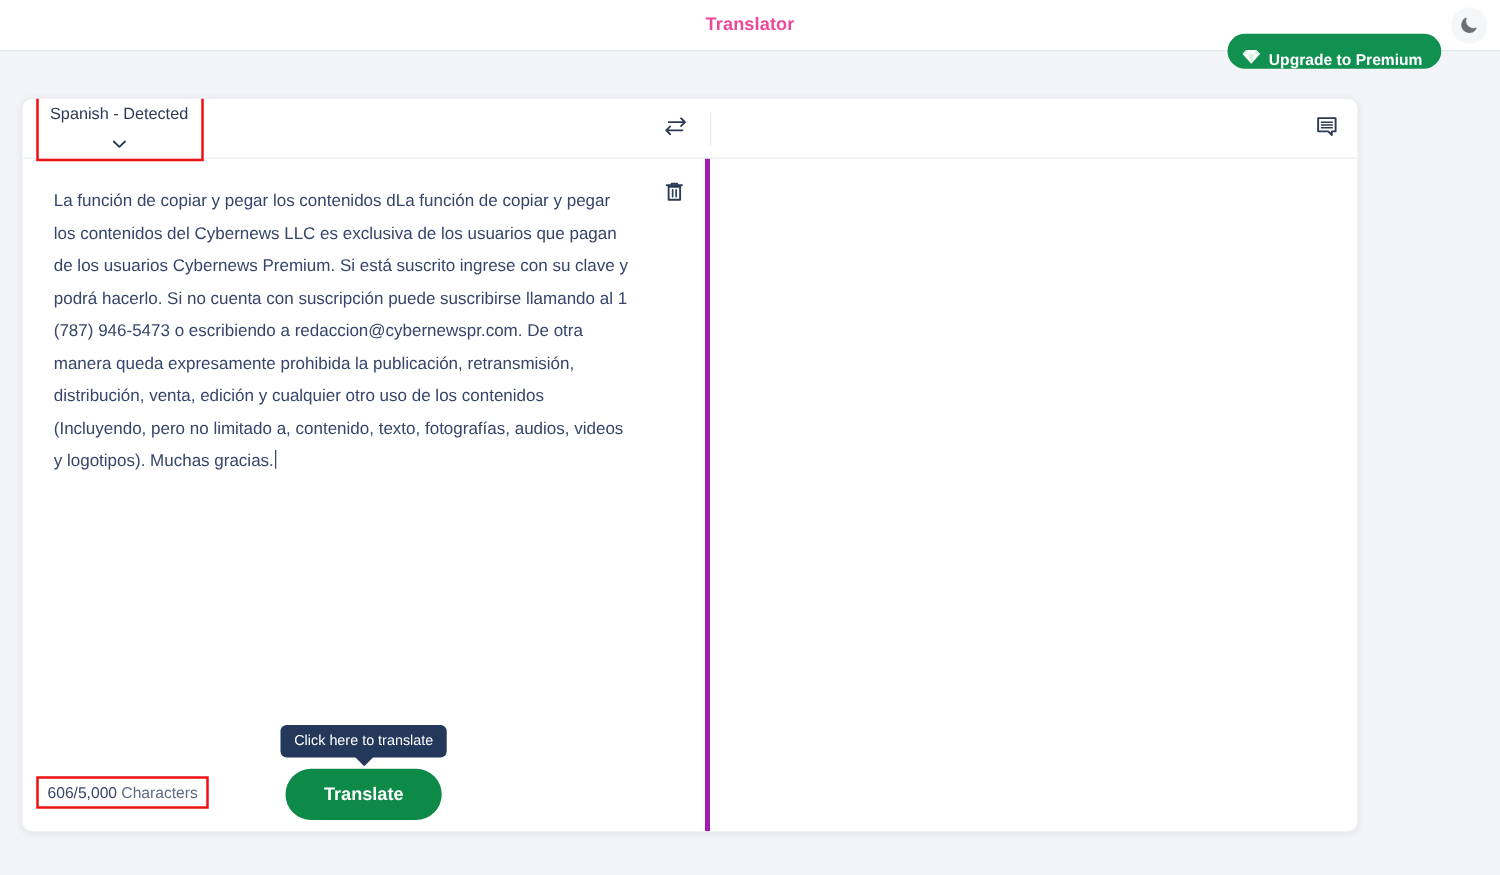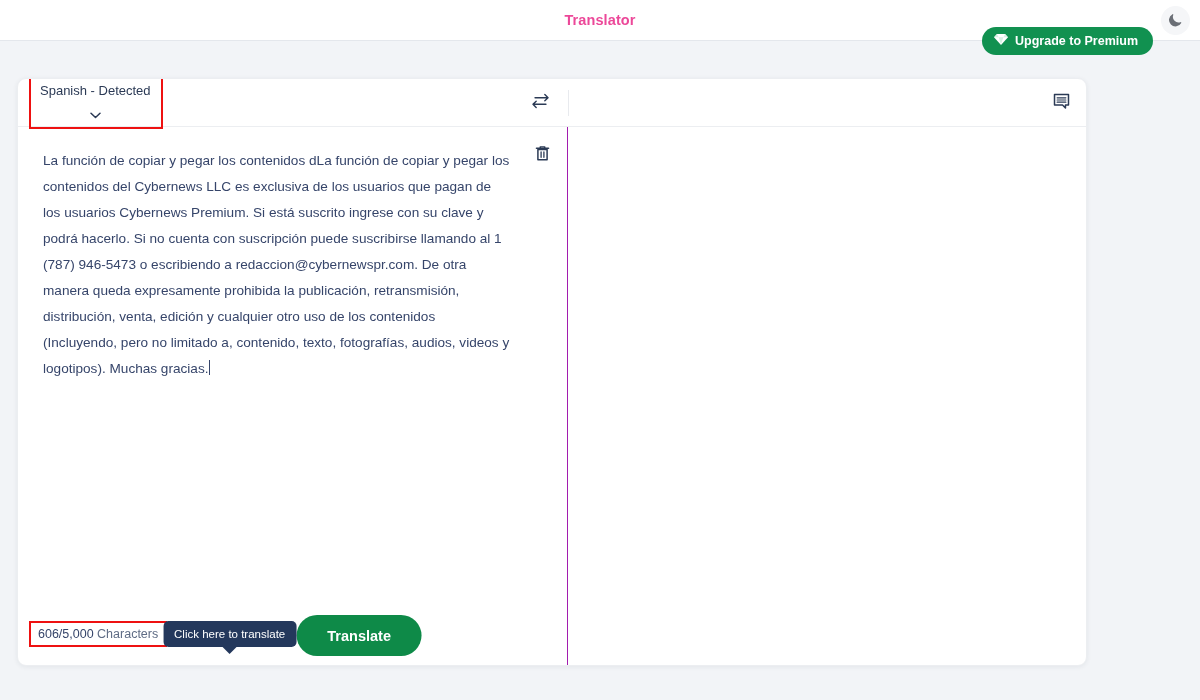--- a/index.html
+++ b/index.html
@@ -39,21 +39,21 @@
     right: 10px;
     top: 0;
     height: 41px;
     display: flex;
     align-items: center;
     gap: 8px;
   }
 
   .premium-btn {
     display: flex;
-    align-items: center;
+    align-items: flex-end;
     gap: 7px;
     background: #119150;
     color: #ffffff;
     border: none;
     border-radius: 16px;
     height: 28px;
     padding: 0 15px 0 12px;
     font-family: "Liberation Sans", sans-serif;
     font-size: 12.5px;
     font-weight: bold;
@@ -170,21 +170,21 @@
   
   .panels {
     flex: 1;
     display: flex;
     min-height: 0;
   }
 
   .panel-source {
     width: 550px;
     position: relative;
-    border-right: 1px solid #a21caf;
+    border-right: 4px solid #a21caf;
     display: flex;
     flex-direction: column;
   }
 
   .panel-target {
     flex: 1;
     position: relative;
   }
 
   .source-text {
@@ -241,21 +241,22 @@
     text-align: center;
   }
   .char-count .muted { color: #5f6c85; }
 
   .translate-wrap {
     position: absolute;
     left: 50%;
     transform: translateX(-50%);
     bottom: 9px;
     display: flex;
-    align-items: flex-end;
+    flex-direction: column;
+    align-items: center;
   }
 
   .tooltip {
     position: relative;
     background: #24385c;
     color: #ffffff;
     font-size: 11.5px;
     padding: 7px 11px;
     border-radius: 5px;
     white-space: nowrap;

